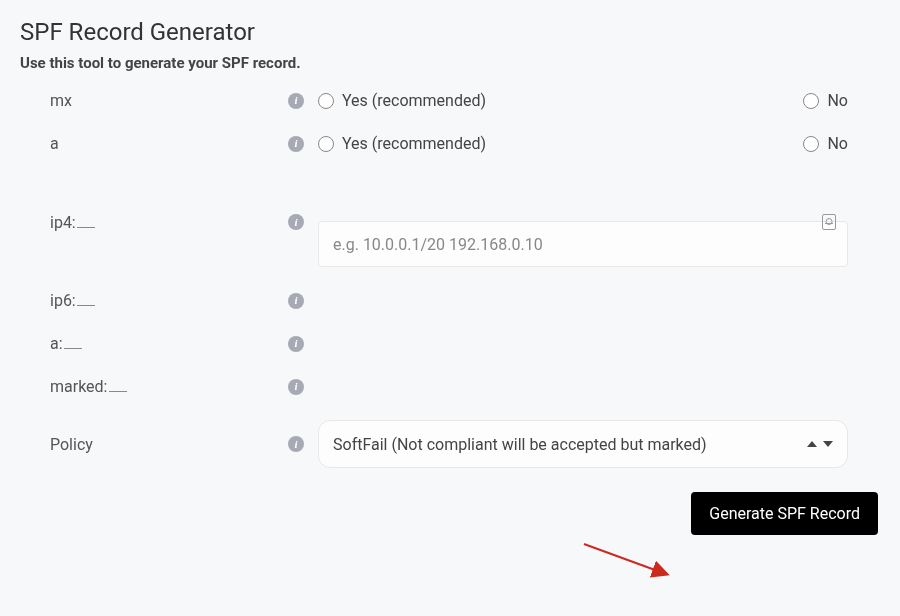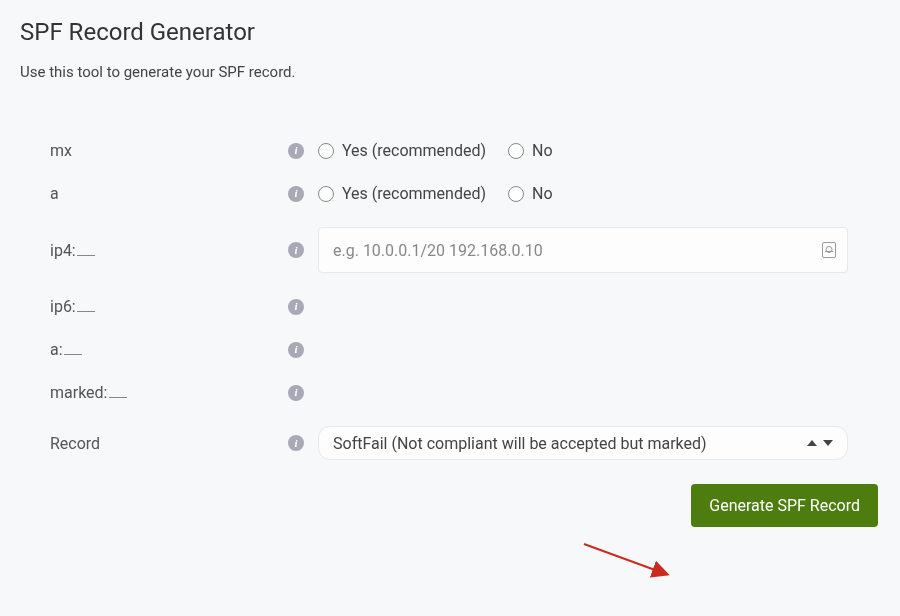--- a/index.html
+++ b/index.html
@@ -9,27 +9,27 @@
       width: 900px;
       height: 616px;
       position: relative;
       padding: 18px 20px;
       color: #333;
     }
     .page-title {
       font-size: 24px;
       font-weight: 400;
       color: #333;
-      margin-bottom: 17px;
+      margin-bottom: 8px;
     }
     .page-subtitle {
       font-size: 15px;
       color: #444;
-      font-weight: 400;
-      margin-bottom: 60px;
+      font-weight: 700;
+      margin-bottom: 19px;
     }
     .form {
       margin-left: 30px;
     }
     .form-row {
       display: flex;
       align-items: center;
       margin-bottom: 24px;
     }
     .label-col {
@@ -57,20 +57,21 @@
       font-family: Georgia, serif;
       font-weight: bold;
       line-height: 1;
     }
     .control-col {
       flex: 1;
       display: flex;
       align-items: center;
       gap: 22px;
       max-width: 530px;
+      justify-content: space-between;
     }
     .radio-group {
       display: flex;
       align-items: center;
       gap: 8px;
       cursor: pointer;
     }
     .radio-circle {
       width: 16px;
       height: 16px;
@@ -85,20 +86,21 @@
     .text-input {
       width: 100%;
       height: 46px;
       border: 1px solid #e8e8e8;
       background: #fdfdfd;
       border-radius: 4px;
       padding: 0 14px;
       font-size: 16px;
       color: #444;
       font-family: inherit;
+      margin-top: 44px;
     }
     .text-input::placeholder {
       color: #888;
     }
     .input-wrap {
       position: relative;
       width: 100%;
     }
     .contact-icon {
       position: absolute;
@@ -125,21 +127,21 @@
       content: "";
       position: absolute;
       bottom: 2px;
       left: 2px;
       right: 2px;
       height: 3px;
       border-top: 1px solid #999;
     }
     .select-wrap {
       width: 100%;
-      height: 34px;
+      height: 48px;
       border: 1px solid #e8e8e8;
       background: #fdfdfd;
       border-radius: 12px;
       padding: 0 14px;
       display: flex;
       align-items: center;
       justify-content: space-between;
       cursor: pointer;
     }
     .select-value {
@@ -168,21 +170,21 @@
       height: 2px;
       background: #cc2a1f;
     }
     .btn-row {
       display: flex;
       justify-content: flex-end;
       max-width: 828px;
       margin-top: 10px;
     }
     .generate-btn {
-      background: #4d7c0f;
+      background: #000000;
       color: #fff;
       border: none;
       border-radius: 4px;
       padding: 12px 18px;
       font-size: 16px;
       cursor: pointer;
       font-family: inherit;
     }
     .arrow-annotation {
       position: absolute;
@@ -270,21 +272,21 @@
 
   <div class="form-row">
     <div class="label-col">
       <span class="label-text"><span>marked:</span><span class="blank-line"></span></span>
       <span class="info-icon">i</span>
     </div>
   </div>
 
   <div class="form-row">
     <div class="label-col">
-      <span class="label-text">Record</span>
+      <span class="label-text">Policy</span>
       <span class="info-icon">i</span>
     </div>
     <div class="control-col">
       <div class="select-wrap">
         <span class="select-value">SoftFail (Not compliant will be accepted but marked)</span>
         <span class="select-arrows">
           <span class="caret-up"></span>
           <span class="caret-down"></span>
         </span>
       </div>

